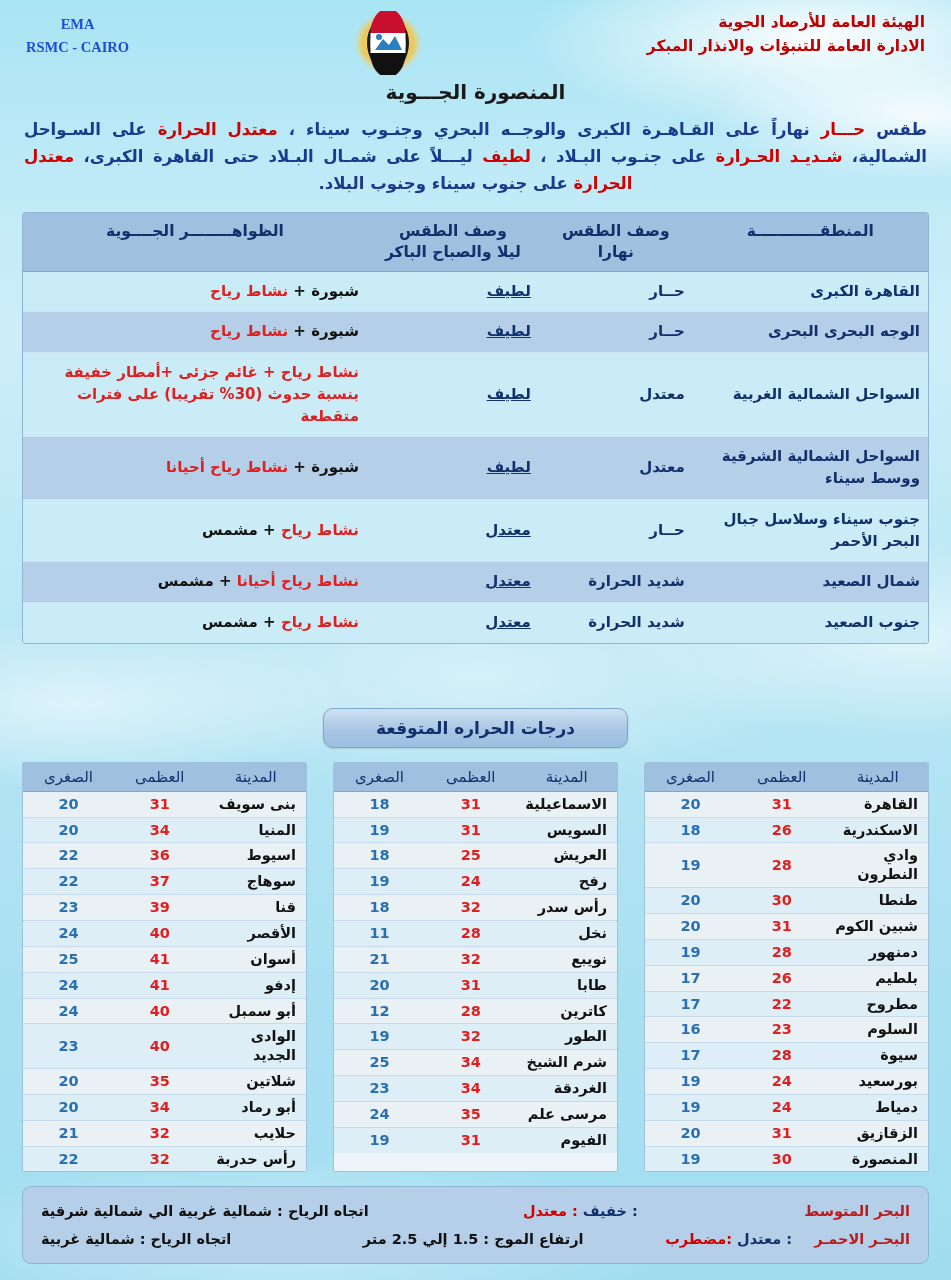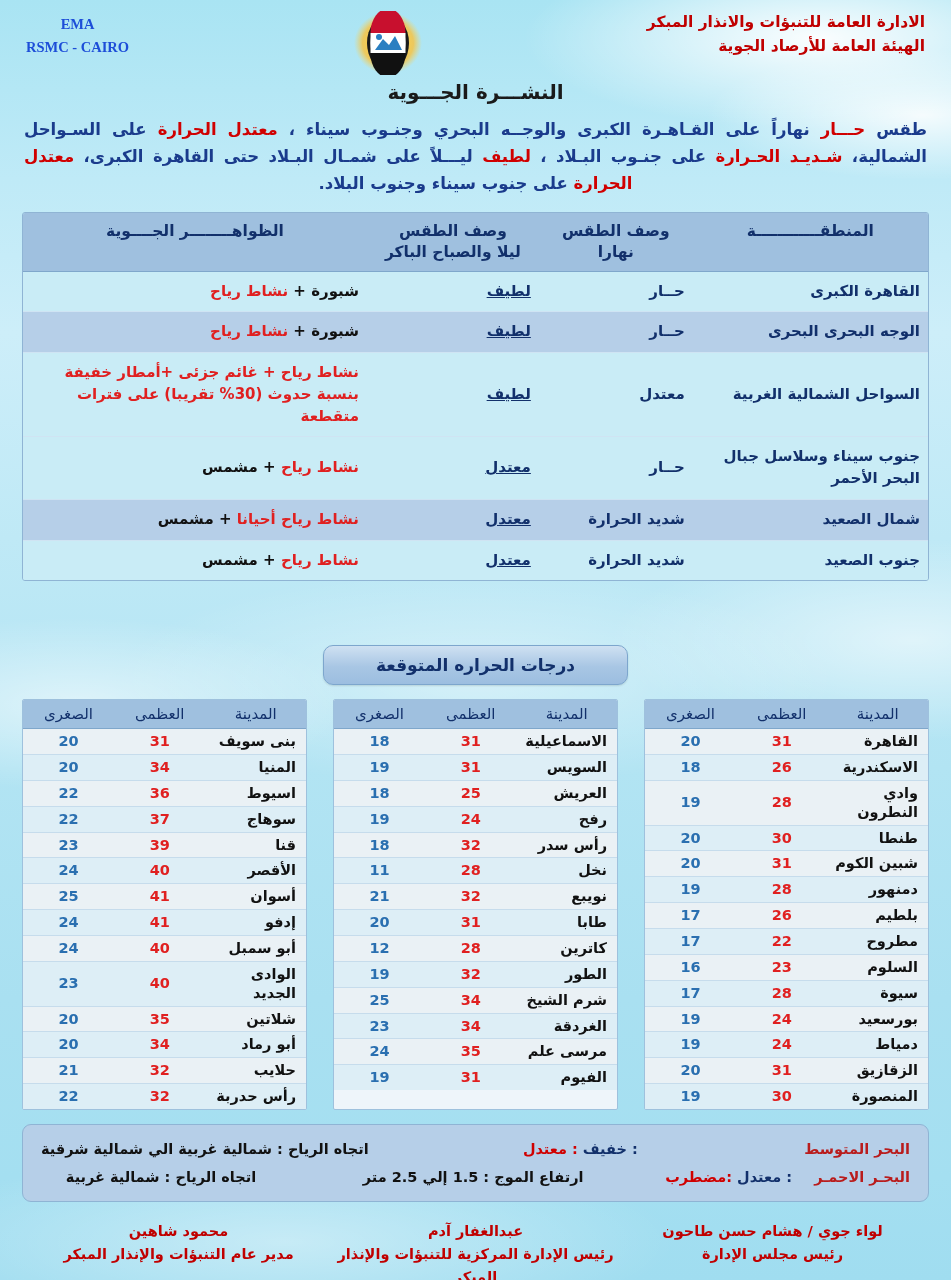--- a/index.html
+++ b/index.html
@@ -83,38 +83,38 @@
 
   
   .seabox{margin:14px 22px 0 22px;background:#b6cfe8;border:1px solid #8fb4d4;border-radius:9px;
     padding:10px 16px;}
   .searow{display:flex;align-items:center;justify-content:space-between;padding:6px 2px;
     font-size:14.5px;font-weight:bold;color:#12306b;}
   .sea-name{color:#b91c1c;min-width:118px;text-align:right;}
   .sea-state .lab{color:#12306b;}
   .sea-state .val{color:#d00000;}
   .sea-wave{flex:1;text-align:center;color:#111;}
-  .sea-wind{min-width:240px;text-align:center;color:#111;}
+  .sea-wind{min-width:240px;text-align:left;color:#111;}
 
   
   .signs{display:flex;justify-content:space-between;margin:18px 30px 0 30px;color:#c00000;
     font-weight:bold;font-size:14.5px;text-align:center;line-height:1.6;}
   .signs > div{flex:1;}
 </style>
 </head>
 <body>
 
 <div id="bg"></div>
 
 <div class="layer">
 
   <div class="header">
     <div class="hdr-ar">
+      <div>الهيئة العامة للأرصاد الجوية</div>
       <div>الادارة العامة للتنبؤات والانذار المبكر</div>
-      <div>الهيئة العامة للأرصاد الجوية</div>
     </div>
 
     <div class="logo">
       <svg width="80" height="64" viewBox="0 0 80 64" aria-hidden="true">
         <defs>
           <radialGradient id="glow" cx="50%" cy="50%" r="50%">
             <stop offset="45%" stop-color="#ffd24a" stop-opacity="1"></stop>
             <stop offset="75%" stop-color="#ffbf2e" stop-opacity=".75"></stop>
             <stop offset="100%" stop-color="#ffd24a" stop-opacity="0"></stop>
           </radialGradient>
@@ -130,21 +130,21 @@
       </svg>
     </div>
 
     <div class="hdr-en">
       <div>EMA</div>
       <div>RSMC - CAIRO</div>
     </div>
   </div>
 
   <div class="title-wrap">
-    <div class="title-main">النشـــرة الجـــوية</div>
+    <div class="title-main">المنصورة الجـــوية</div>
   </div>
 
   <div class="intro" id="intro"><span class="bl">طقس </span><span class="rd">حـــار</span><span class="bl"> نهاراً على القـاهـرة الكبرى والوجــه البحري وجنـوب سيناء ، </span><span class="rd">معتدل الحرارة</span><span class="bl"> على السـواحل الشمالية، </span><span class="rd">شـديـد الحـرارة</span><span class="bl"> على جنـوب البـلاد ، </span><span class="rd">لطيف</span><span class="bl"> ليـــلاً على شمـال البـلاد حتى القاهرة الكبرى، </span><span class="rd">معتدل الحرارة</span><span class="bl"> على جنوب سيناء وجنوب البلاد.</span></div>
 
   <div class="maintable">
     <table>
       <thead>
         <tr>
           <th class="c-region">المنطقــــــــــــة</th>
           <th class="c-day">
@@ -177,20 +177,28 @@
           </tr>
           <tr class="odd">
             <td class="c-region">السواحل الشمالية الغربية</td>
             <td class="c-day">معتدل</td>
             <td class="c-night"><span class="u">لطيف</span></td>
             <td class="c-phen">
               <div><span class="red">نشاط رياح + غائم جزئى +أمطار خفيفة</span></div>
               <div class="red">بنسبة حدوث (30% تقريبا) على فترات متقطعة</div>
             </td>
           </tr>
+          <tr class="even">
+            <td class="c-region">السواحل الشمالية الشرقية ووسط سيناء</td>
+            <td class="c-day">معتدل</td>
+            <td class="c-night"><span class="u">لطيف</span></td>
+            <td class="c-phen">
+              <div><span class="dark">شبورة + </span><span class="red">نشاط رياح أحيانا</span></div>
+            </td>
+          </tr>
           <tr class="odd">
             <td class="c-region">جنوب سيناء وسلاسل جبال البحر الأحمر</td>
             <td class="c-day">حــار</td>
             <td class="c-night"><span class="u">معتدل</span></td>
             <td class="c-phen">
               <div><span class="red">نشاط رياح</span><span class="dark"> + مشمس</span></div>
             </td>
           </tr>
           <tr class="even">
             <td class="c-region">شمال الصعيد</td>

